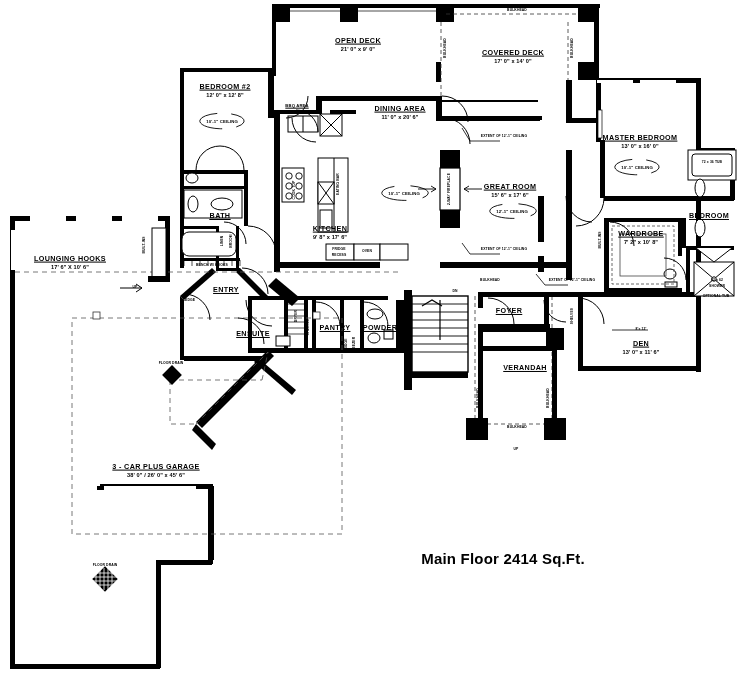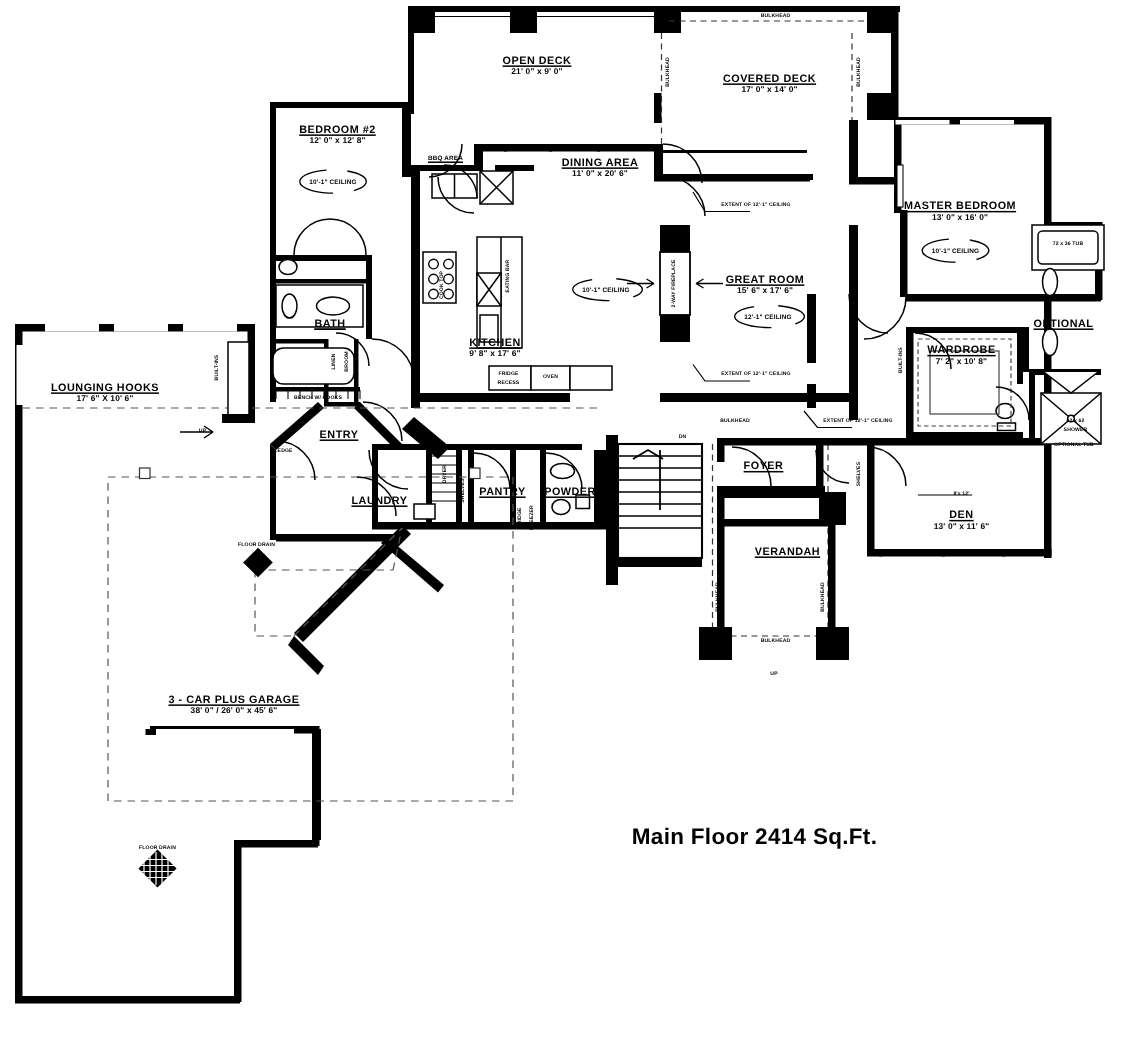--- a/index.html
+++ b/index.html
@@ -394,21 +394,21 @@
     <div class="lbl ceil" style="left: 512px; top: 212px;">12'-1" CEILING</div>
     <div class="lbl rm" style="left: 330px; top: 232px;">
       <span class="nm">KITCHEN</span>
       <span class="dim">9' 8" x 17' 6"</span>
     </div>
     <div class="lbl ceil" style="left: 404px; top: 194px;">10'-1" CEILING</div>
     <div class="lbl rm" style="left: 220px; top: 216px; text-decoration: underline;">
       <span class="nm">BATH</span>
     </div>
     <div class="lbl rm" style="left: 709px; top: 216px;">
-      <span class="nm">OPTIONAL</span>
+      <span class="nm">BEDROOM</span>
     </div>
     <div class="lbl rm" style="left: 641px; top: 237px;">
       <span class="nm">WARDROBE</span>
       <span class="dim">7' 2" x 10' 8"</span>
     </div>
     <div class="lbl rm" style="left: 70px; top: 262px;">
       <span class="nm">LOUNGING HOOKS</span>
       <span class="dim">17' 6" X 10' 6"</span>
     </div>
     <div class="lbl rm" style="left: 226px; top: 290px; text-align: right;">
@@ -417,21 +417,21 @@
     <div class="lbl rm" style="left: 509px; top: 311px;">
       <span class="nm">FOYER</span>
     </div>
     <div class="lbl rm" style="left: 335px; top: 328px;">
       <span class="nm">PANTRY</span>
     </div>
     <div class="lbl rm" style="left: 380px; top: 328px;">
       <span class="nm">POWDER</span>
     </div>
     <div class="lbl rm" style="left: 253px; top: 334px;">
-      <span class="nm">LAUNDRY</span>
+      <span class="nm">ENSUITE</span>
     </div>
     <div class="lbl rm" style="left: 641px; top: 347px;">
       <span class="nm">DEN</span>
       <span class="dim">13' 0" x 11' 6"</span>
     </div>
     <div class="lbl rm" style="left: 525px; top: 368px;">
       <span class="nm">VERANDAH</span>
     </div>
     <div class="lbl rm" style="left: 120px; top: 470px; margin-left: 36px;">
       <span class="nm">3 - CAR PLUS GARAGE</span>

